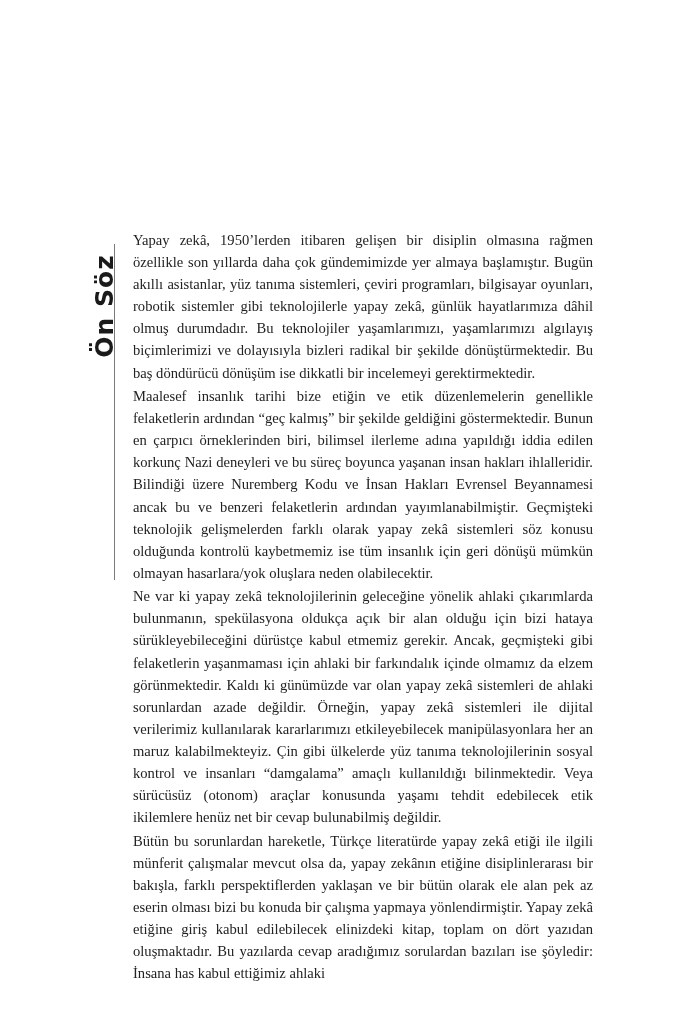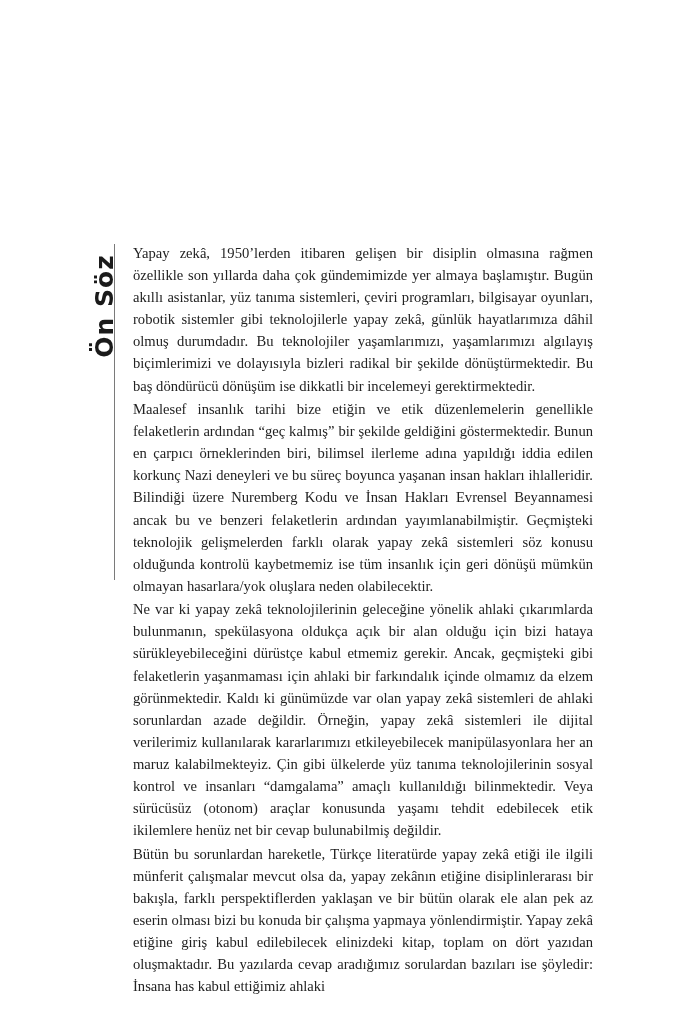--- a/index.html
+++ b/index.html
@@ -39,21 +39,21 @@
       position: absolute;
       left: 114px;
       top: 244px;
       width: 1px;
       height: 336px;
       background: #7a7a7a;
     }
     .body-text {
       position: absolute;
       left: 133px;
-      top: 242px;
+      top: 229px;
       width: 460px;
       font-family: "Liberation Serif", "DejaVu Serif", serif;
       font-size: 14.6px;
       line-height: 22.1px;
       color: #222222;
       text-align: justify;
       hyphens: manual;
     }
     .body-text p {
       margin: 0 0 1.4px 0;

